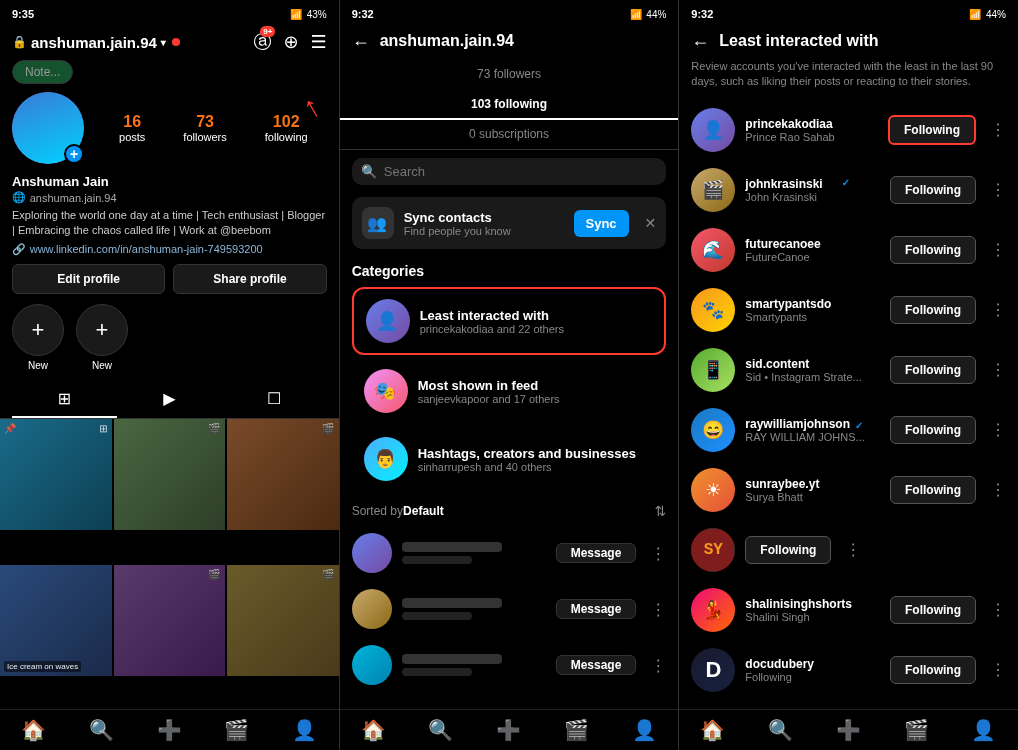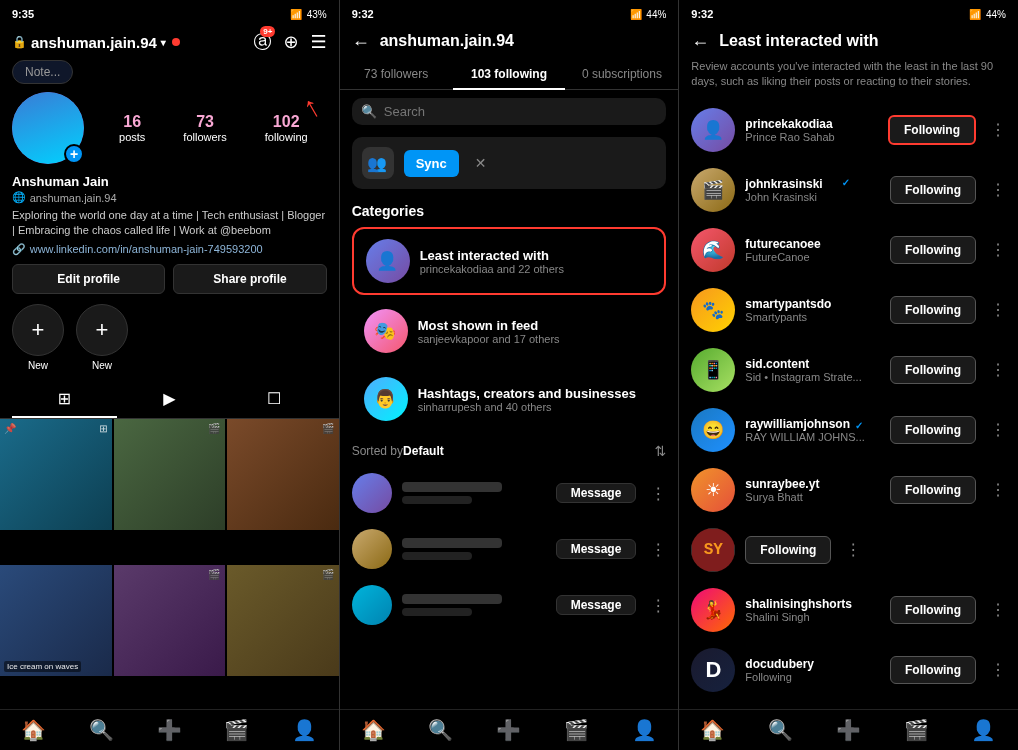--- a/index.html
+++ b/index.html
@@ -76,21 +76,21 @@
       background: #ff3b30;
       color: #fff;
       font-size: 8px;
       border-radius: 10px;
       padding: 1px 3px;
       font-weight: 700;
     }
 
     .s1-note-btn {
       margin: 0 12px 8px;
-      background: #0f172a;
+      background: #14532d;
       border: 1px solid #333;
       border-radius: 20px;
       padding: 4px 12px;
       color: #999;
       font-size: 12px;
       width: fit-content;
     }
 
     .s1-profile-row {
       display: flex;
@@ -138,21 +138,21 @@
       font-size: 14px;
       font-weight: 700;
       border: 2px solid #000;
     }
     .s1-stats {
       display: flex;
       flex: 1;
       justify-content: space-around;
     }
     .s1-stat { text-align: center; }
-    .s1-stat-num { color: #f9a8d4; font-size: 16px; font-weight: 700; }
+    .s1-stat-num { color: #f97316; font-size: 16px; font-weight: 700; }
     .s1-stat-label { color: #fff; font-size: 11px; }
 
     .s1-name {
       color: #fff;
       font-size: 13px;
       font-weight: 700;
       padding: 0 12px 2px;
     }
     .s1-handle {
       color: #aaa;
@@ -277,20 +277,21 @@
       padding: 4px 12px 8px;
       gap: 10px;
     }
     .back-arrow { color: #fff; font-size: 18px; }
     .s2-username { color: #fff; font-size: 16px; font-weight: 700; }
 
     .s2-tabs {
       display: flex;
       border-bottom: 1px solid #333;
       margin: 0 0 0 0;
+      flex-direction: column;
     }
     .s2-tab {
       flex: 1;
       text-align: center;
       padding: 8px 4px;
       color: #888;
       font-size: 12px;
       position: relative;
     }
     .s2-tab.active {
@@ -715,20 +716,24 @@
       <div class="s2-tab">0 subscriptions</div>
     </div>
 
     <div class="s2-search">
       <span class="s2-search-icon">🔍</span>
       <input class="s2-search-input" type="text" placeholder="Search" style="">
     </div>
 
     <div class="s2-sync-bar">
       <div class="s2-sync-icon">👥</div>
+      <div class="s2-sync-text">
+        <div class="s2-sync-title">Sync contacts</div>
+        <div class="s2-sync-sub">Find people you know</div>
+      </div>
       <button class="s2-sync-btn">Sync</button>
       <span class="s2-sync-close">✕</span>
     </div>
 
     <div class="s2-section-title">Categories</div>
 
     <div class="s2-category highlighted">
       <div class="s2-cat-avatar">
         <div class="s2-cat-avatar-inner cat-av-1">👤</div>
       </div>

